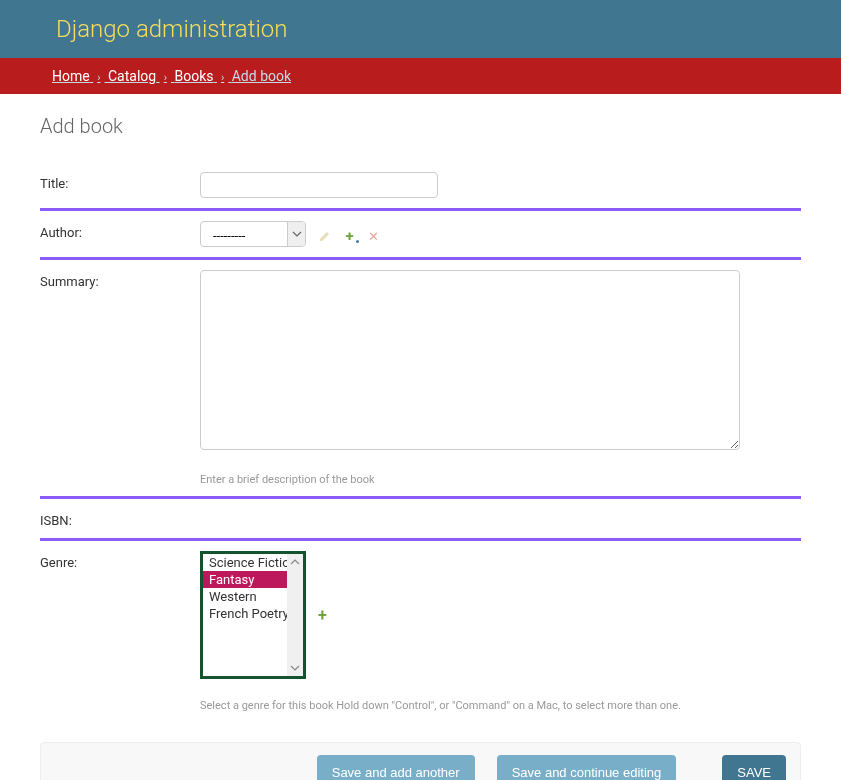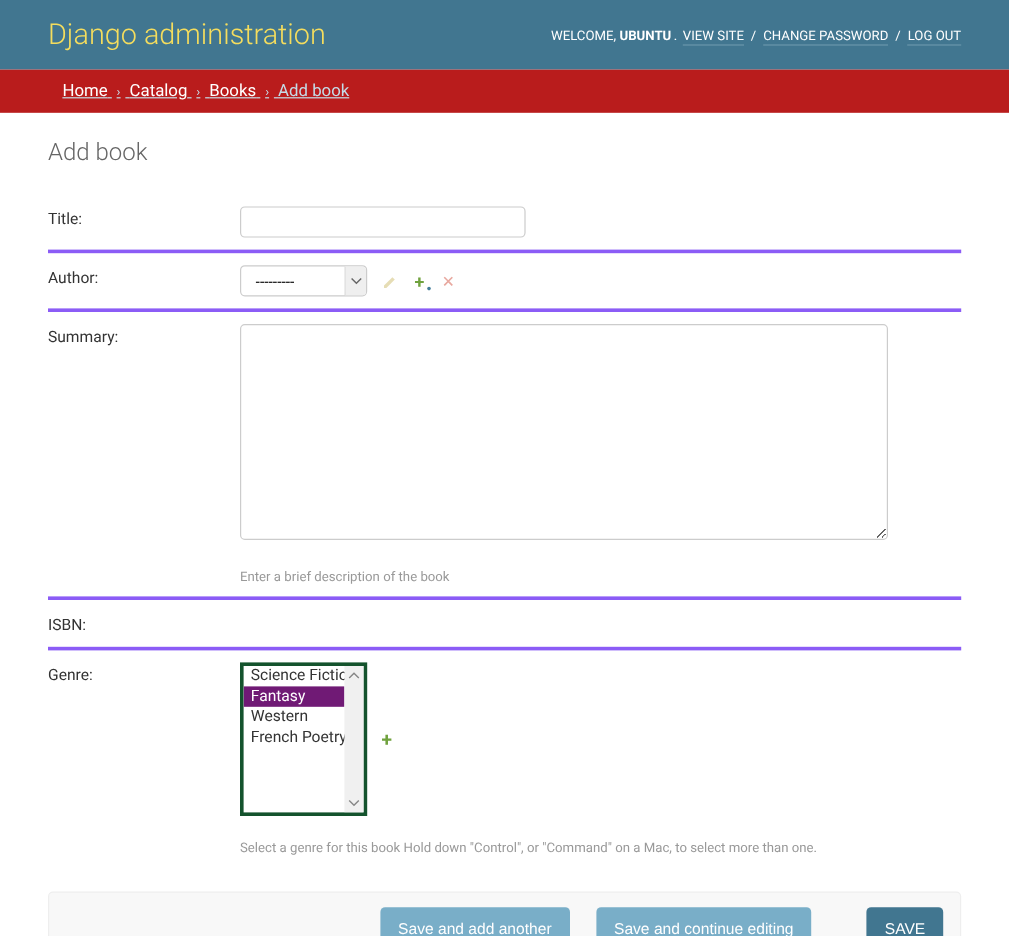--- a/index.html
+++ b/index.html
@@ -1,19 +1,19 @@
 <!DOCTYPE html>
 <html><head>
 <meta charset="utf-8">
 <style>
 * { margin: 0; padding: 0; box-sizing: border-box; }
 body { font-family: "Roboto", "Lucida Grande", Verdana, Arial, sans-serif; font-size: 14px; color: #333; background: #fff; }
 
 
-.header { background: #417690; color: #ffc; padding: 15px 40px; display: flex; justify-content: space-between; align-items: center; }
+.header { background: #417690; color: #ffc; padding: 15px 56px; display: flex; justify-content: space-between; }
 .header-title { color: #f5dd5d; font-size: 24px; font-weight: 300; }
 .header-user { color: #fff; font-size: 11px; }
 .header-user strong { font-weight: bold; }
 .header-user a { color: #fff; text-decoration: none; border-bottom: 1px solid #6b95ab; padding-bottom: 1px; }
 .header-user .sep { color: #fff; margin: 0 3px; }
 .header-user .dot { margin: 0 2px; }
 
 
 .breadcrumbs { background: #b91c1c; padding: 10px 52px; color: #c4dce8; font-size: 14px; text-decoration: underline; }
 .breadcrumbs a { color: #fff; text-decoration: none; }
@@ -47,42 +47,34 @@
 
 
 .multiselect-wrap { display: flex; align-items: center; gap: 12px; }
 .multiselect { width: 106px; height: 128px; border: 3px solid #14532d; background: #fff; overflow-y: scroll; font-size: 13px; position: relative; }
 .multiselect-scrollbar { position: absolute; right: 0; top: 0; width: 16px; height: 100%; background: #f0f0f0; }
 .ms-arrow { position: absolute; left: 3px; width: 10px; height: 10px; color: #888; }
 .ms-arrow.up { top: 3px; }
 .ms-arrow.down { bottom: 3px; }
 .multiselect-items { padding: 0; margin-right: 16px; }
 .multiselect-item { padding: 1px 6px; cursor: pointer; white-space: nowrap; }
-.multiselect-item.selected { background: #701a75; color: #fff; }
+.multiselect-item.selected { background: #be185d; color: #fff; }
 .ms-plus { color: #70a23e; font-size: 16px; font-weight: bold; cursor: pointer; }
 
 
 .submit-row { background: #f8f8f8; border: 1px solid #eee; border-radius: 4px; padding: 12px 14px; margin-top: 20px; display: flex; justify-content: flex-end; gap: 10px; }
 .btn { border: none; border-radius: 4px; padding: 10px 15px; font-size: 13px; cursor: pointer; color: #fff; }
 .btn-secondary { background: #79aec8; margin-left: 12px; }
 .btn-primary { background: #417690; margin-left: 36px; }
 </style>
 </head>
 <body>
 
 <div class="header">
   <div class="header-title">Django administration</div>
-  <div class="header-user">
-    <span>WELCOME, </span><strong>UBUNTU</strong><span class="dot">. </span>
-    <a href="#">VIEW SITE</a>
-    <span class="sep">/</span>
-    <a href="#">CHANGE PASSWORD</a>
-    <span class="sep">/</span>
-    <a href="#">LOG OUT</a>
-  </div>
 </div>
 
 <div class="breadcrumbs">
   <a href="#">Home</a>
   <span class="bc-sep">›</span>
   <a href="#">Catalog</a>
   <span class="bc-sep">›</span>
   <a href="#">Books</a>
   <span class="bc-sep">›</span>
   <span>Add book</span>

